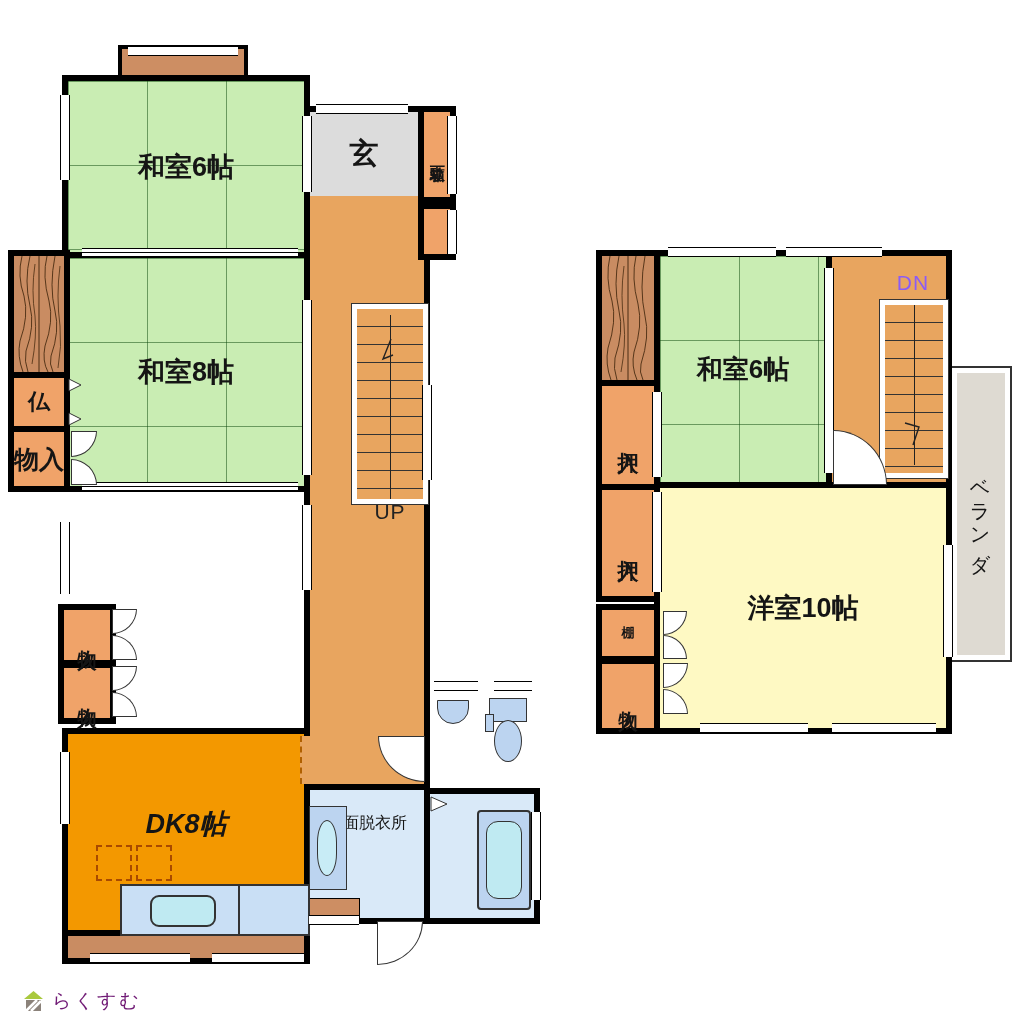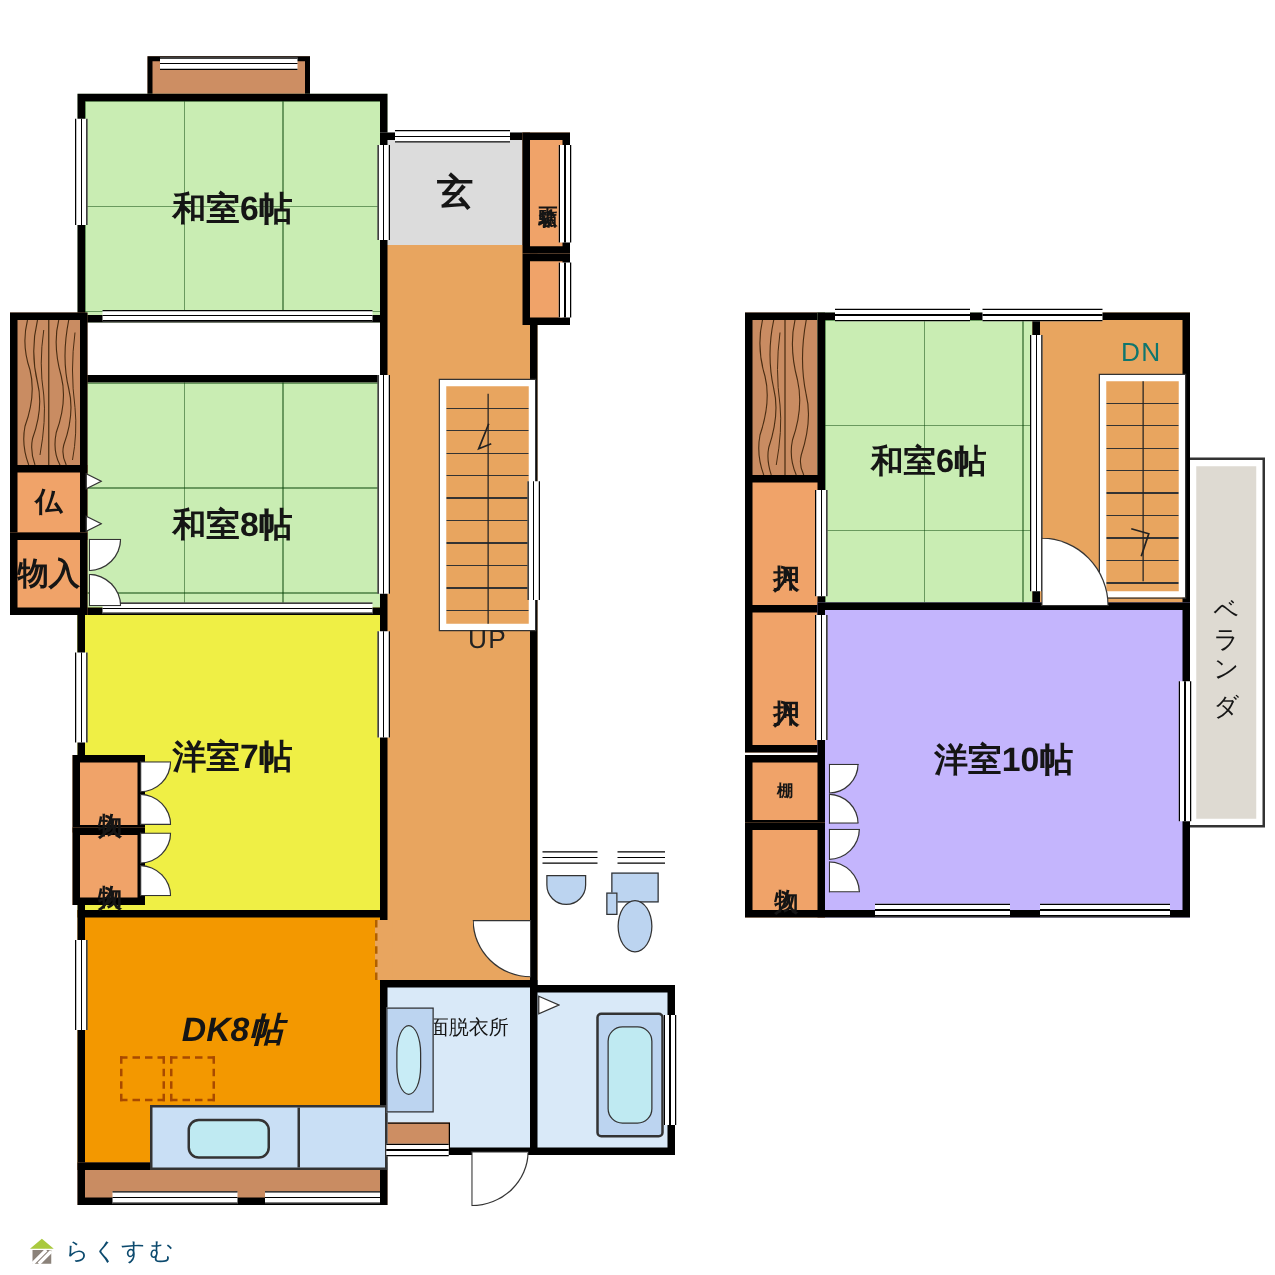--- a/index.html
+++ b/index.html
@@ -30,27 +30,24 @@
 <body>
 
 <div id="stage">
 
   <div class="room" style="left:118px;top:45px;width:130px;height:38px;border-width:4px;background:#CD8E63;"></div>
 
   <div class="room tat" style="left:62px;top:75px;width:248px;height:183px;">
     <span class="lbl" style="font-size:27px;">和室6帖</span>
   </div>
 
-  <div class="room tat" style="left:62px;top:252px;width:248px;height:240px;margin-top:48px;">
+  <div class="room tat" style="left:62px;top:252px;width:248px;height:240px;">
     <span class="lbl" style="font-size:27px;">和室8帖</span>
   </div>
 
-  <div class="room" style="left:62px;top:486px;width:248px;height:248px;background:#EFEF45;">
-    <span class="lbl" style="font-size:27px;top:48%;">洋室7帖</span>
-  </div>
 
   <div class="room" style="left:62px;top:728px;width:248px;height:208px;background:#F39800;">
     <span class="lbl" style="font-size:27px;top:46%;font-style:italic;">DK8帖</span>
   </div>
 
   <div class="room" style="left:62px;top:930px;width:248px;height:34px;background:#C98C62;"></div>
 
   <div class="room" style="left:304px;top:106px;width:120px;height:92px;background:#DCDCDC;border-bottom-width:2px;">
     <span class="lbl" style="font-size:29px;">玄</span>
   </div>
@@ -149,30 +146,30 @@
     <span class="lbl" style="font-size:26px;">和室6帖</span>
   </div>
 
   <div class="room" style="left:826px;top:250px;width:126px;height:238px;background:#E8A55F;"></div>
   <div class="stairs" style="left:880px;top:300px;width:68px;height:178px;">
     <div style="position:absolute;left:50%;top:0;bottom:8px;width:1px;background:#222;"></div>
     <svg style="position:absolute;left:12px;bottom:24px;" width="30" height="32" viewBox="0 0 30 32">
       <path d="M8,6 L22,10 L16,28" fill="none" stroke="#222" stroke-width="1.4"></path>
     </svg>
   </div>
-  <span class="lbl" style="left:913px;top:283px;font-size:21px;font-weight:400;color:#0f766e;letter-spacing:1px;">DN</span>
+  <span class="lbl" style="left:913px;top:283px;font-size:21px;font-weight:400;color:#8b5cf6;letter-spacing:1px;">DN</span>
 
   <div class="room" style="left:596px;top:380px;width:64px;height:110px;background:#F0A369;">
     <span class="lbl vt" style="font-size:21px;letter-spacing:0;">押入</span>
   </div>
   <div class="room" style="left:596px;top:484px;width:64px;height:118px;background:#F0A369;">
     <span class="lbl vt" style="font-size:21px;letter-spacing:0;">押入</span>
   </div>
 
-  <div class="room" style="left:654px;top:482px;width:298px;height:252px;background:#c4b5fd;">
+  <div class="room" style="left:654px;top:482px;width:298px;height:252px;background:#fef9c3;">
     <span class="lbl" style="font-size:27px;top:50%;">洋室10帖</span>
   </div>
 
   <div class="room" style="left:596px;top:604px;width:64px;height:58px;background:#F0A369;">
     <span class="lbl" style="font-size:13px;">棚</span>
   </div>
   <div class="room" style="left:596px;top:658px;width:64px;height:76px;background:#F0A369;">
     <span class="lbl vt" style="font-size:19px;letter-spacing:0;">物入</span>
   </div>
 
@@ -229,16 +226,16 @@
   <svg class="tri" style="left:430px;top:796px;" width="18" height="16" viewBox="0 0 18 16">
       <path d="M1,1 L17,8 L1,15 Z" fill="#fff" stroke="#333" stroke-width="1"></path>
     </svg>
 
   <div style="position:absolute;left:22px;top:988px;display:flex;align-items:center;gap:7px;z-index:8;">
     <svg width="23" height="23" viewBox="0 0 23 23">
       <polygon points="11.5,1 21,9 2,9" fill="#A9C93E"></polygon>
       <rect x="4" y="10" width="15" height="11" fill="#8B827A"></rect>
       <path d="M4,21 L15,10 M9,21 L19,11" stroke="#fff" stroke-width="2.6"></path>
     </svg>
-    <span style="font-size:19px;color:#0c4a6e;letter-spacing:3px;">らくすむ</span>
+    <span style="font-size:19px;color:#701a75;letter-spacing:3px;">らくすむ</span>
   </div>
 
 </div>
 
 </body></html>

